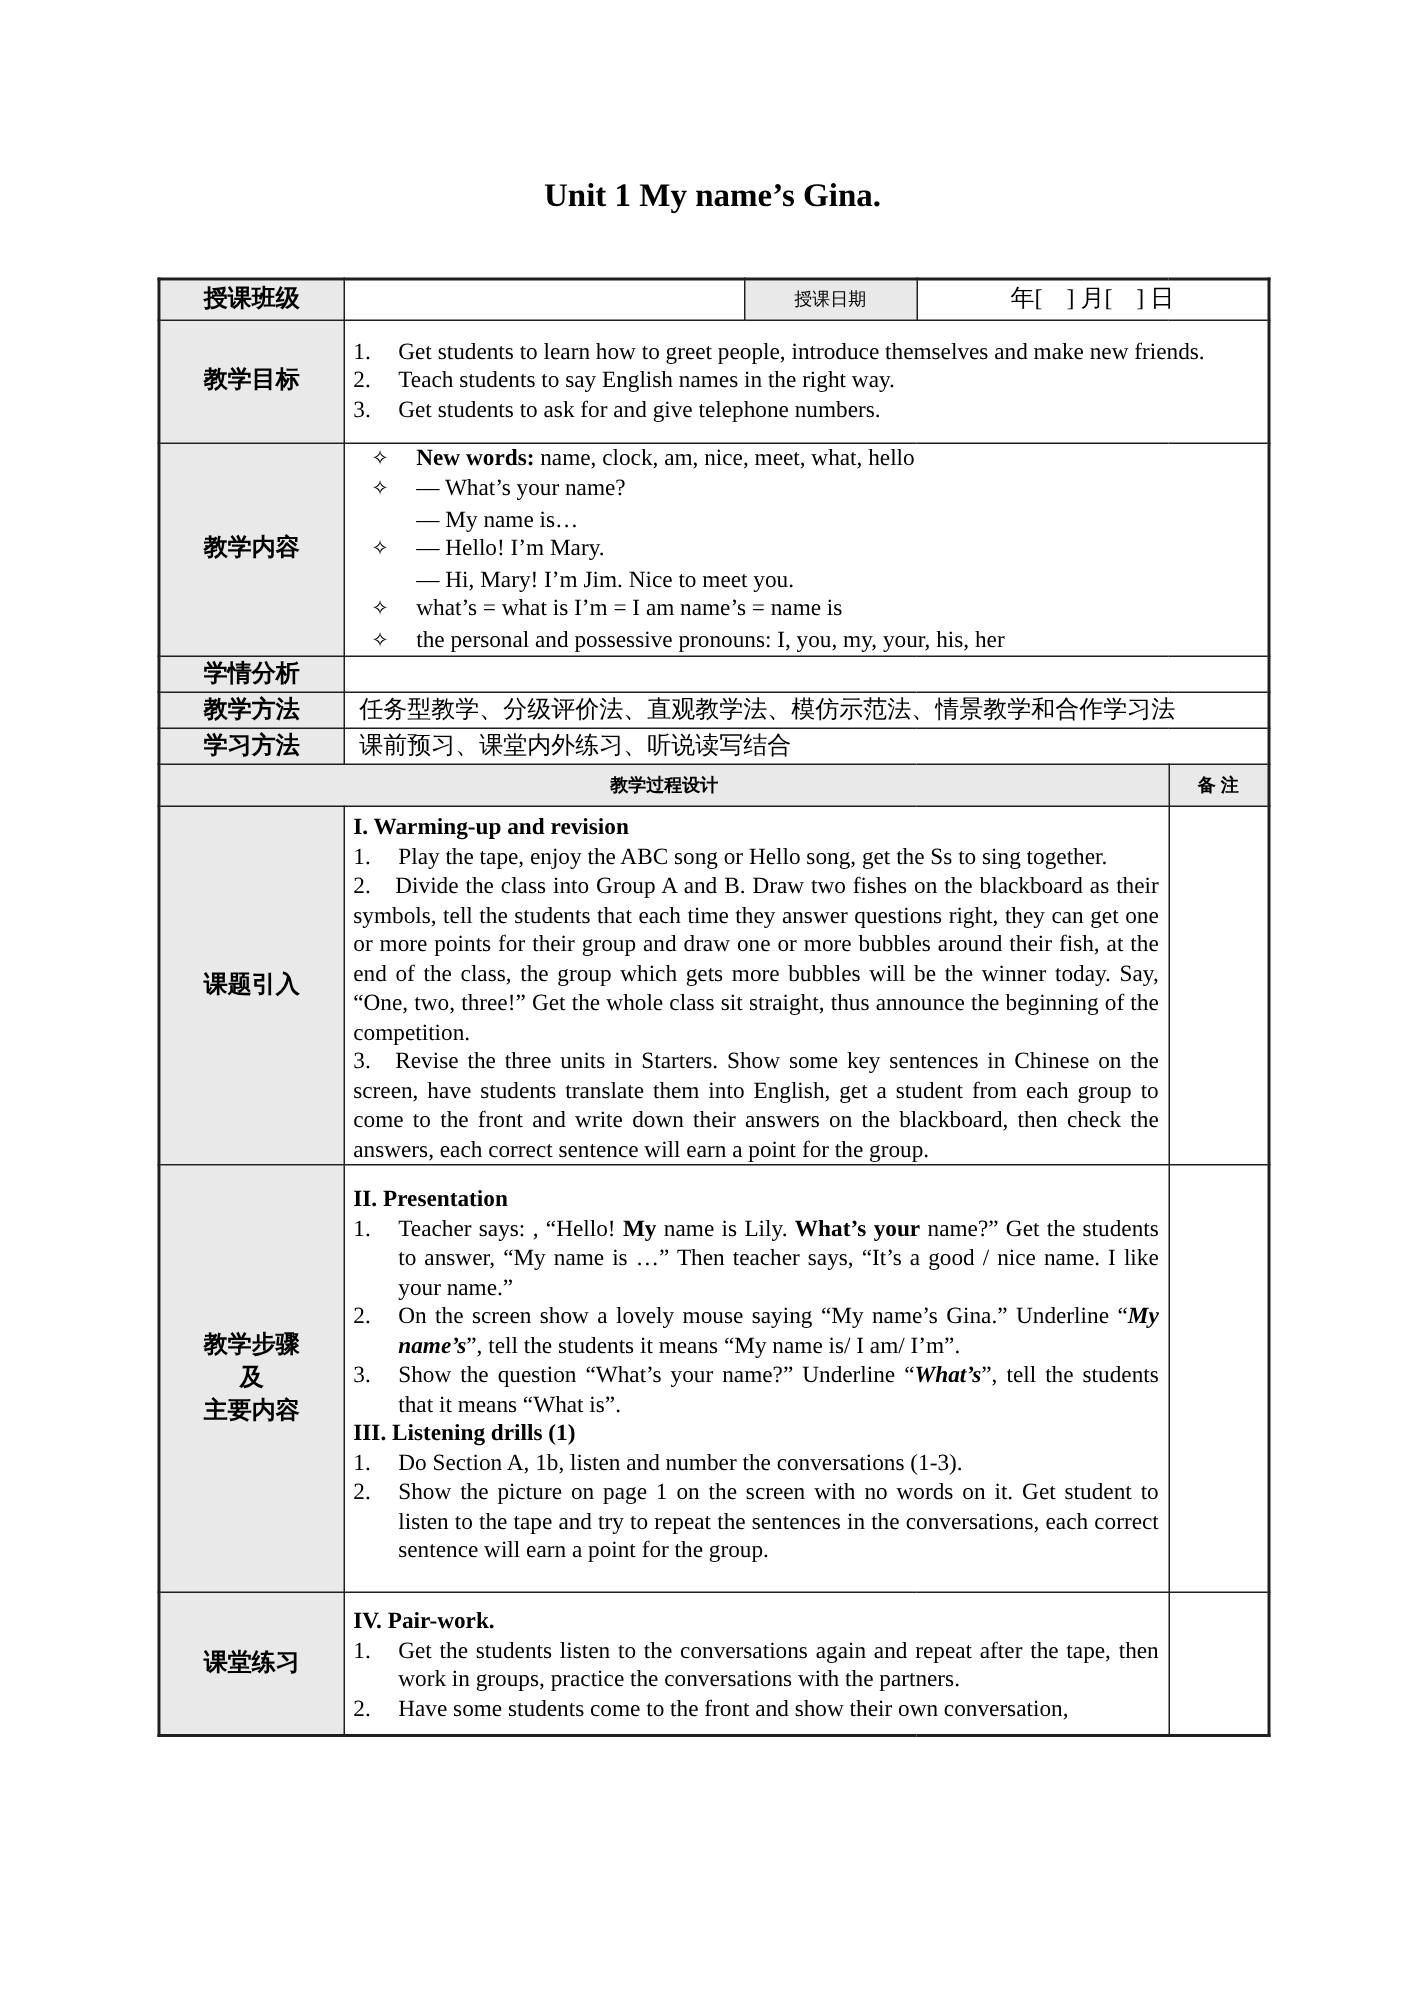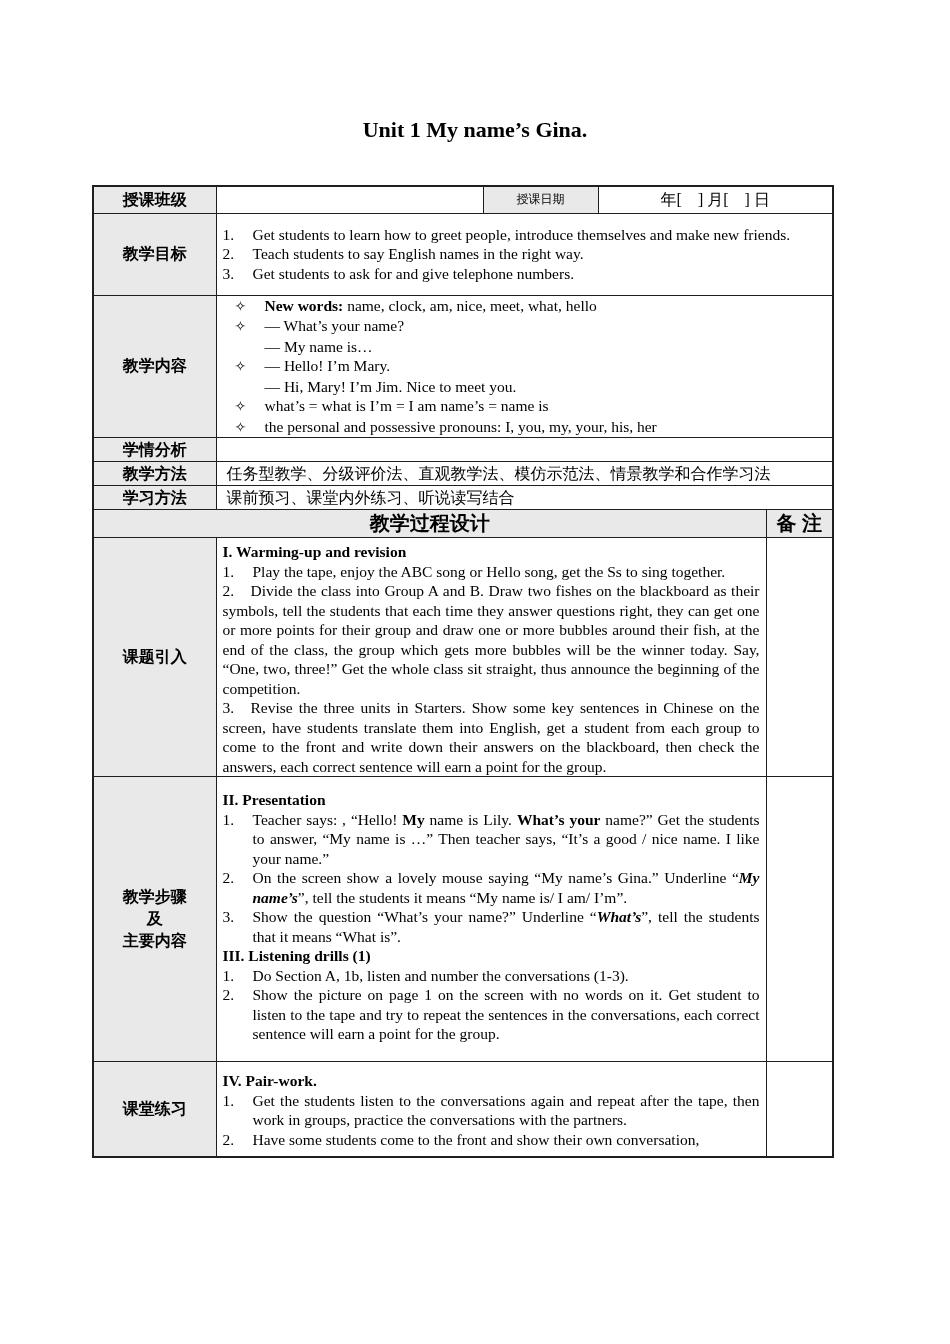--- a/index.html
+++ b/index.html
@@ -13,21 +13,21 @@
     width:950px;height:1344px;background:var(--pageBg);
     font-family:"Liberation Serif", serif;color:var(--textCol);
     position:relative;overflow:hidden;
   }
   .doc-title{
     position:absolute;top:117px;left:0;width:950px;
     text-align:center;font-size:22px;font-weight:700;
     font-family:"Liberation Serif", serif;
   }
   table.plan{
-    position:absolute;left:92px;top:185px;width:740px;
+    position:absolute;left:105px;top:185px;width:740px;
     border-collapse:collapse;table-layout:fixed;
     border:2px solid var(--borderCol);
   }
   td{
     border:1.5px solid var(--borderCol);
     padding:0 6px;vertical-align:middle;
     font-size:15.5px;line-height:19.5px;
     overflow:hidden;
   }
   td.lbl{
@@ -41,21 +41,21 @@
     font-family:"Liberation Serif", serif;
     font-weight:400;font-size:12px;text-align:center;
   }
   td.center{text-align:center;}
   td.topalign{vertical-align:top;padding-top:4px;}
   td.pt12{vertical-align:top;padding-top:13px;}
   td.pt8{vertical-align:top;padding-top:9px;}
   td.proc-header{
     background:var(--labelBg);text-align:center;
     font-family:"Liberation Sans", sans-serif;
-    font-weight:700;font-size:20px;
+    font-weight:700;font-size:12px;
   }
   td.cjk-serif{font-size:16px;}
   .h27{height:27px;}.h38{height:38px;}.h82{height:82px;}.h135{height:135px;}
   .h50{height:50px;}.h24{height:24px;margin-left:44px;}.h28{height:28px;}
   .h231{height:231px;}.h285{height:285px;}.h95{height:95px;}
   .para{text-align:justify;}
   .para.h{font-weight:700;text-align:left;}
   .para.li{padding-left:30px;}
   .para.li .num{display:inline-block;width:30px;margin-left:-30px;}
   .para.lif .num{display:inline-block;width:28px;}

